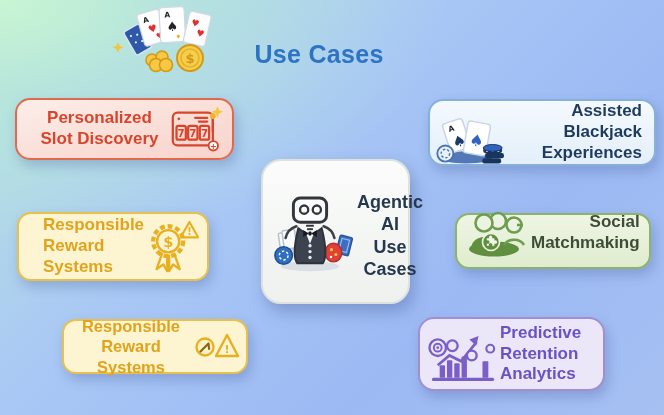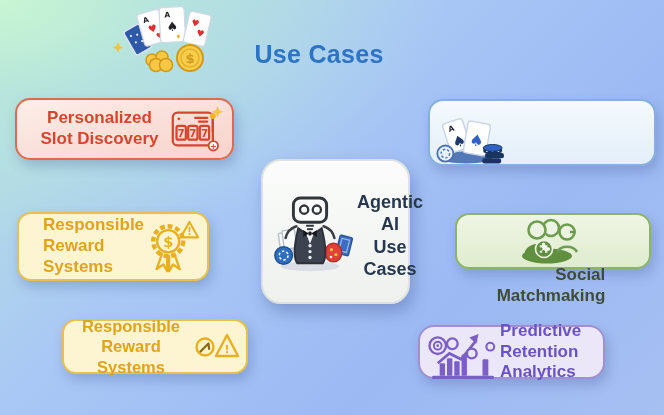--- a/index.html
+++ b/index.html
@@ -32,29 +32,29 @@
   .card-blue{ left:428px; top:99px; width:228px; height:67px;
     border-color:#85b0dc; background:linear-gradient(180deg,#f4f9fd 0%,#e4effa 100%); padding:0 12px 0 4px; }
   .card-blue .label{ flex:1; text-align:right; color:#1d3a5f; }
   .card-blue .icon{ margin-bottom:-10px; }
 
   .card-yellow1{ left:17px; top:212px; width:192px; height:69px;
     border-color:#e6c14d; background:#fdf5d2; padding:0 6px 0 24px; border-radius:14px; }
   .card-yellow1 .label{ flex:1; text-align:left; color:#e0a41c; }
 
   .card-green{ left:455px; top:213px; width:196px; height:56px;
-    border-color:#8cb468; background:linear-gradient(180deg,#eff5e4 0%,#dfecce 100%); padding:0 12px 16px 8px; border-radius:14px;flex-direction:column; }
+    border-color:#8cb468; background:linear-gradient(180deg,#eff5e4 0%,#dfecce 100%); padding:0 12px 16px 8px; border-radius:14px; }
   .card-green .label{ flex:1; text-align:right; color:#3e4c38; }
 
   .card-yellow2{ left:62px; top:319px; width:186px; height:55px; justify-content:center;
     border-color:#e6c14d; background:#fdf5d2; padding:0 6px; border-radius:14px; gap:2px; }
   .card-yellow2 .label{ text-align:center; color:#e0a41c; font-size:16.5px; }
 
-  .card-purple{ left:418px; top:317px; width:187px; height:54px;
-    border-color:#a18fd2; background:#ebe7f8; padding:0 4px 0 8px; border-radius:16px;margin-top:8px; }
+  .card-purple{ left:418px; top:317px; width:187px; height:74px;
+    border-color:#a18fd2; background:#ebe7f8; padding:0 4px 0 8px; border-radius:16px; }
   .card-purple .label{ flex:1; text-align:left; color:#6a52c3; line-height:1.2; }
 
   .card-center{ left:261px; top:159px; width:149px; height:145px;
     flex-direction:row; justify-content:flex-start; padding-top:8px;
     border-radius:20px; border:2px solid #dde2dd;
     background:linear-gradient(180deg,#fbfcfb 0%,#eef1ee 100%);
     box-shadow:4px 8px 16px rgba(60,80,140,.35);
   }
   .card-center .label{ text-align:center; color:#26384f; font-size:18px; line-height:1.25; }
 
@@ -153,20 +153,22 @@
           <rect x="51" y="51" width="20" height="5.5" rx="2.4"></rect>
         </g>
         <g fill="#fff">
             <rect x="55" y="41" width="2" height="3"></rect>
             <rect x="61" y="41" width="2" height="3"></rect>
             <rect x="67" y="41" width="2" height="3"></rect>
           </g>
         <ellipse cx="62" cy="40" rx="10" ry="3.6" fill="#2f62c4" stroke="#17355e" stroke-width="1"></ellipse>
       </svg>
     </span>
+    <span class="label">Assisted Blackjack
+Experiences</span>
   </div>
 
   <div class="card card-yellow1">
     <span class="label">Responsible
 Reward
 Systems</span>
     <span class="icon">
       <svg viewBox="0 0 58 58" width="58" height="56">
         <g stroke="#e8b021" fill="none" stroke-linejoin="round">
           <circle cx="24" cy="23" r="15.5" stroke-width="4.5" stroke-dasharray="5 3"></circle>

